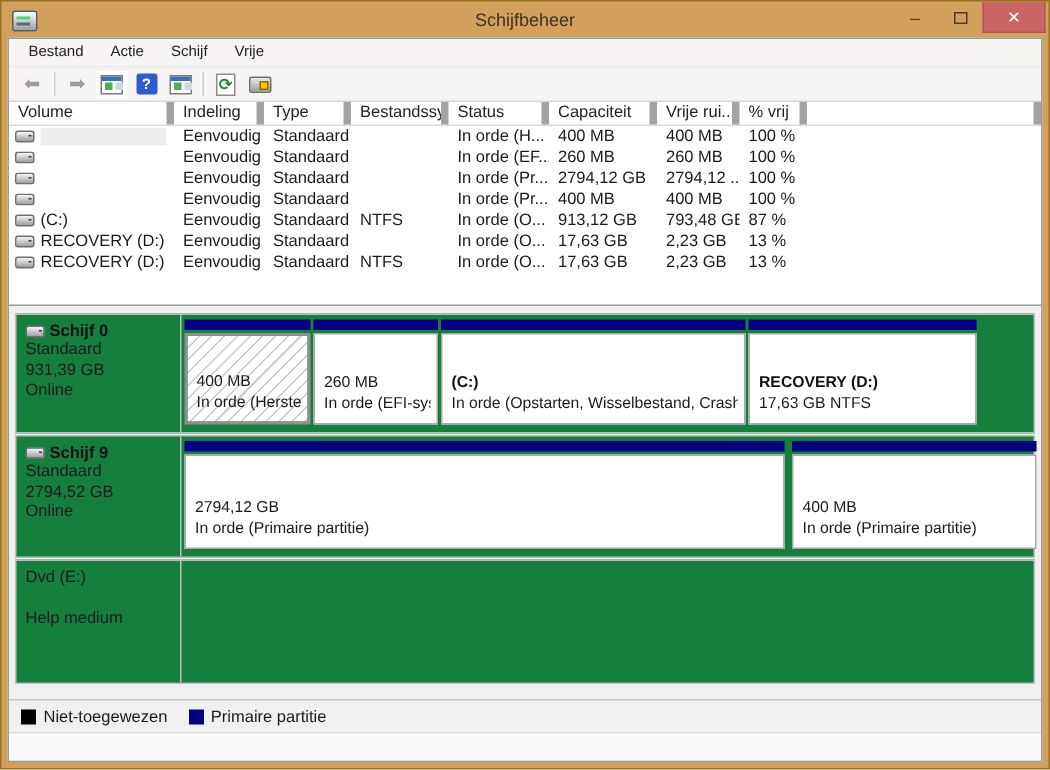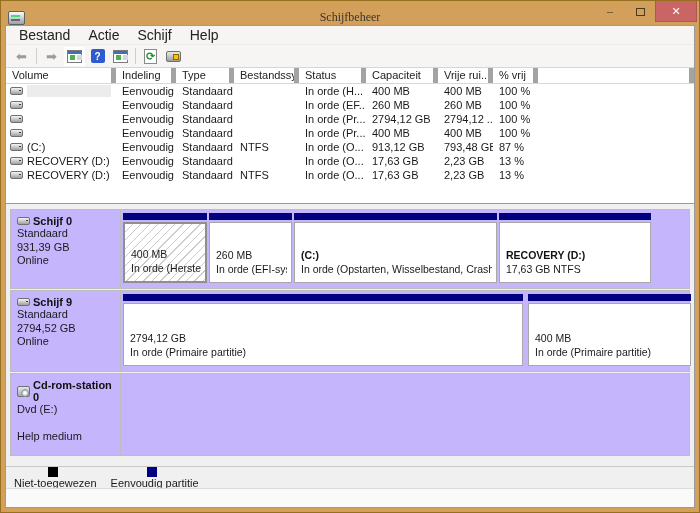--- a/index.html
+++ b/index.html
@@ -1,33 +1,33 @@
 <!DOCTYPE html>
 <html><head>
 <meta charset="utf-8">
 <style>
   html,body{margin:0;padding:0;background:#c9c9c9;font-family:"Liberation Sans","DejaVu Sans",sans-serif;}
   *{box-sizing:border-box;}
   .window{width:700px;height:513px;background:#d3a05c;position:relative;border:1px solid #96701f;overflow:hidden;}
 
   
-  .titlebar{height:24px;display:flex;align-items:flex-end;position:relative;font-family:Liberation Serif, serif;}
+  .titlebar{height:24px;display:flex;align-items:center;position:relative;}
   .app-icon{width:17px;height:14px;margin:2px 6px 0 7px;position:relative;background:linear-gradient(#fdfdfd,#9aa0a6);border:1px solid #5c6166;border-radius:2px;}
   .app-icon::after{content:"";position:absolute;left:2px;top:3px;width:9px;height:2px;background:#4d7;box-shadow:0 4px 0 #667;}
   .title-text{position:absolute;left:0;right:0;text-align:center;font-size:12px;color:#3d3429;}
   .caption-btns{margin-left:auto;display:flex;align-items:flex-start;height:24px;z-index:2;}
   .cap-btn{width:30px;height:21px;display:flex;align-items:center;justify-content:center;color:#4a3a22;font-size:12px;cursor:default;}
   .btn-max .box{width:9px;height:8px;border:1px solid #4a3a22;background:transparent;display:block;}
   .btn-close{width:42px;background:#c96565;border:1px solid #b25454;border-top:none;color:#fff;font-size:11px;margin-right:2px;}
 
   
   .content{position:absolute;top:24px;left:4px;right:4px;bottom:4px;background:#f0f0f0;border:1px solid #9b9b9b;display:flex;flex-direction:column;}
 
   .menubar{height:19px;background:#f6f5f3;display:flex;align-items:center;padding-left:4px;border-bottom:1px solid #ecebe9;flex:0 0 auto;}
-  .menu-item{padding:0 9px;font-size:14px;color:#222;line-height:18px;}
+  .menu-item{padding:0 9px;font-size:10px;color:#222;line-height:18px;}
 
   .toolbar{height:23px;background:#f6f5f3;display:flex;align-items:center;padding-left:4px;border-bottom:1px solid #d9d6d2;flex:0 0 auto;}
   .tb-icon{width:21px;height:19px;display:flex;align-items:center;justify-content:center;margin:0 1px;position:relative;}
   .tb-sep{width:1px;height:16px;background:#d0cdc9;margin:0 3px;}
   .icon-back::before{content:"⬅";color:#9b9b9b;font-size:13px;}
   .icon-forward::before{content:"➡";color:#9b9b9b;font-size:13px;}
   .icon-console{background:linear-gradient(#fff,#fff);}
   .win-glyph{width:15px;height:13px;border:1px solid #7a7a7a;background:#fff;position:relative;}
   .win-glyph::before{content:"";position:absolute;left:0;top:0;right:0;height:3px;background:#3f6fb5;}
   .win-glyph::after{content:"";position:absolute;left:2px;bottom:2px;width:5px;height:5px;background:#4caf50;box-shadow:7px 0 0 #cfd8dc;}
@@ -46,41 +46,41 @@
   .vt-row .cell{font-size:11px;color:#1a1a1a;padding-left:6px;overflow:hidden;white-space:nowrap;line-height:14px;}
   .vol-cell{display:flex;align-items:center;padding-left:4px !important;}
   .drive-icon{width:13px;height:8px;flex:0 0 auto;background:linear-gradient(#f5f5f5,#9f9f9f);border:1px solid #707070;border-radius:2px;margin-right:4px;position:relative;}
   .drive-icon::after{content:"";position:absolute;right:1px;top:2px;width:2px;height:1px;background:#3c3c3c;}
   .vol-name{white-space:nowrap;overflow:hidden;}
   .vol-sel-box{flex:1;max-width:84px;height:12px;background:#ececec;}
 
   
   .splitter{height:2px;background:#f0f0f0;border-top:1px solid #9b9b9b;flex:0 0 auto;}
   .disk-pane{flex:1;background:#f0f0f0;padding:4px 4px 0 4px;overflow:hidden;}
-  .disk-row{position:relative;border:1px solid #bdbdbd;background:#c4b5fd;display:flex;margin-bottom:1px;}
+  .disk-row{position:relative;border:1px solid #bdbdbd;background:#15803d;display:flex;margin-bottom:1px;}
   .row-disk0{height:80px;}
   .row-disk1{height:82px;}
   .row-cdrom{height:83px;}
   .disk-left{width:110px;flex:0 0 auto;border-right:1px solid #bdbdbd;padding:5px 4px 0 6px;}
   .disk-title{display:flex;align-items:center;font-size:11px;font-weight:bold;color:#111;}
   .disk-title .drive-icon{margin-right:3px;}
   .cd-icon{width:13px;height:11px;flex:0 0 auto;margin-right:3px;position:relative;background:linear-gradient(#e8e8e8,#a9a9a9);border:1px solid #707070;border-radius:2px;}
   .cd-icon::after{content:"";position:absolute;left:3px;top:2px;width:6px;height:6px;border-radius:50%;background:radial-gradient(circle,#fff 25%,#bfcbd4 60%);border:1px solid #8a9aa5;}
   .disk-line{font-size:11px;color:#1a1a1a;line-height:13.5px;}
   .disk-graphic{flex:1;position:relative;}
   .part{position:absolute;top:3px;bottom:5px;}
   .part-band{height:7px;background:#000080;}
   .part-box{position:absolute;left:0;right:0;top:9px;bottom:0;border:1px solid #a8a8a8;background:#fff;display:flex;flex-direction:column;justify-content:flex-end;padding:0 4px 6px 6px;overflow:hidden;}
   .part-box.sel{border:2px solid #8f8f8f;background:repeating-linear-gradient(135deg,#ffffff 0px,#ffffff 5px,#cccccc 5px,#cccccc 6px);}
   .p-label{font-size:10.5px;font-weight:bold;color:#111;white-space:nowrap;overflow:hidden;line-height:14px;}
   .p-line{font-size:10.5px;color:#1a1a1a;white-space:nowrap;overflow:hidden;line-height:14px;}
 
   
   .legend{height:22px;background:#f0f0f0;border-top:1px solid #c9c9c9;display:flex;align-items:center;padding-left:8px;flex:0 0 auto;}
-  .legend-item{display:flex;align-items:center;margin-right:14px;font-size:11px;color:#1a1a1a;flex-direction:column;}
+  .legend-item{display:flex;align-items:center;margin-right:14px;font-size:11px;color:#1a1a1a;}
   .legend-swatch{width:10px;height:10px;margin-right:5px;flex:0 0 auto;}
   .statusbar{height:19px;background:#fafafa;border-top:1px solid #dcdcdc;flex:0 0 auto;}
 </style>
 </head>
 <body>
 
 <div class="window">
 
   <div class="titlebar">
     <div class="app-icon"></div>
@@ -93,21 +93,21 @@
       <div class="cap-btn btn-close">✕</div>
     </div>
   </div>
 
   <div class="content">
 
     <div class="menubar" id="menubar">
         <div class="menu-item">Bestand</div>
         <div class="menu-item">Actie</div>
         <div class="menu-item">Schijf</div>
-        <div class="menu-item">Help</div>
+        <div class="menu-item">Vrije</div>
       </div>
 
     <div class="toolbar" id="toolbar">
         <div class="tb-icon icon-back"></div>
         <div class="tb-sep"></div>
         <div class="tb-icon icon-forward"></div>
         <div class="tb-icon icon-console">
           <span class="win-glyph"></span>
         </div>
         <div class="tb-icon icon-help">
@@ -305,39 +305,35 @@
               <div class="part-band"></div>
               <div class="part-box">
                 <div class="p-line">400 MB</div>
                 <div class="p-line">In orde (Primaire partitie)</div>
               </div>
             </div>
           </div>
         </div>
         <div class="disk-row row-cdrom">
           <div class="disk-left">
-            <div class="disk-title">
-              <span class="cd-icon"></span>
-              <span>Cd-rom-station 0</span>
-            </div>
             <div class="disk-line">Dvd (E:)</div>
             <div class="disk-line">&nbsp;</div>
             <div class="disk-line">Help medium</div>
           </div>
           <div class="disk-graphic"></div>
         </div>
       </div>
 
     <div class="legend" id="legend">
         <div class="legend-item">
           <span class="legend-swatch" style="background: rgb(0, 0, 0);"></span>
           <span>Niet-toegewezen</span>
         </div>
         <div class="legend-item">
           <span class="legend-swatch" style="background: rgb(0, 0, 128);"></span>
-          <span>Eenvoudig partitie</span>
+          <span>Primaire partitie</span>
         </div>
       </div>
 
     <div class="statusbar"></div>
 
   </div>
 </div>
 
 </body></html>

